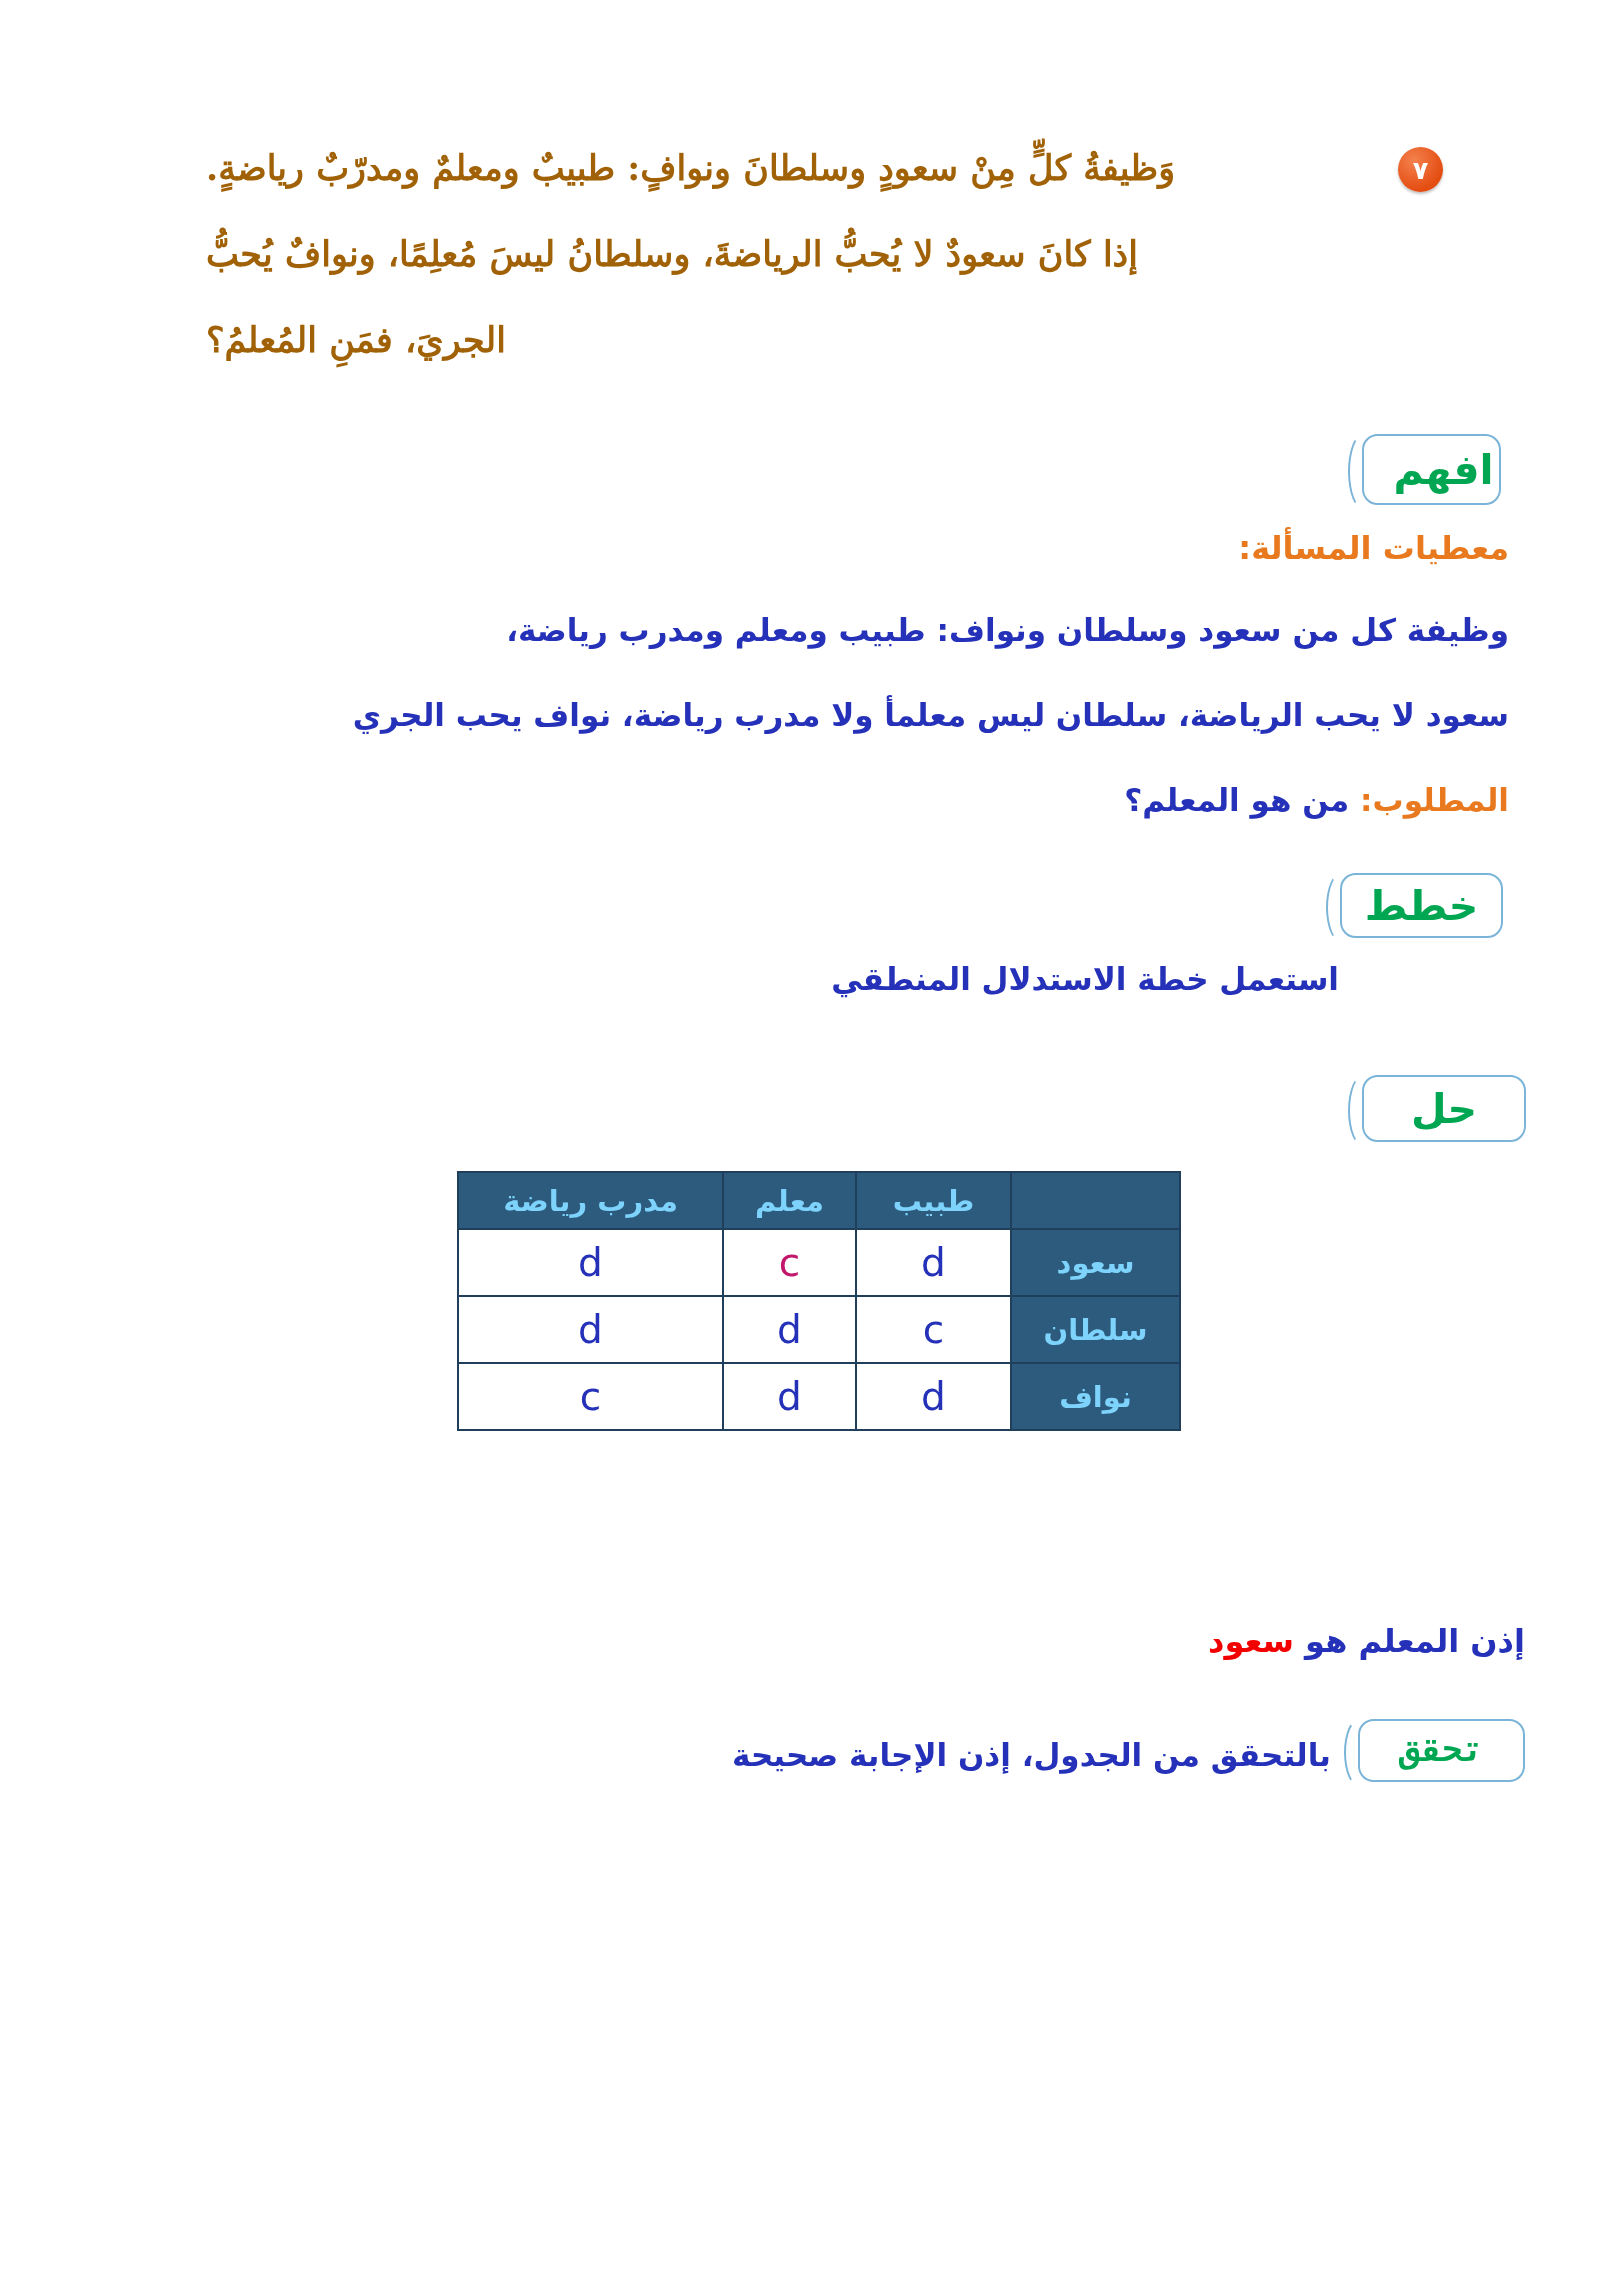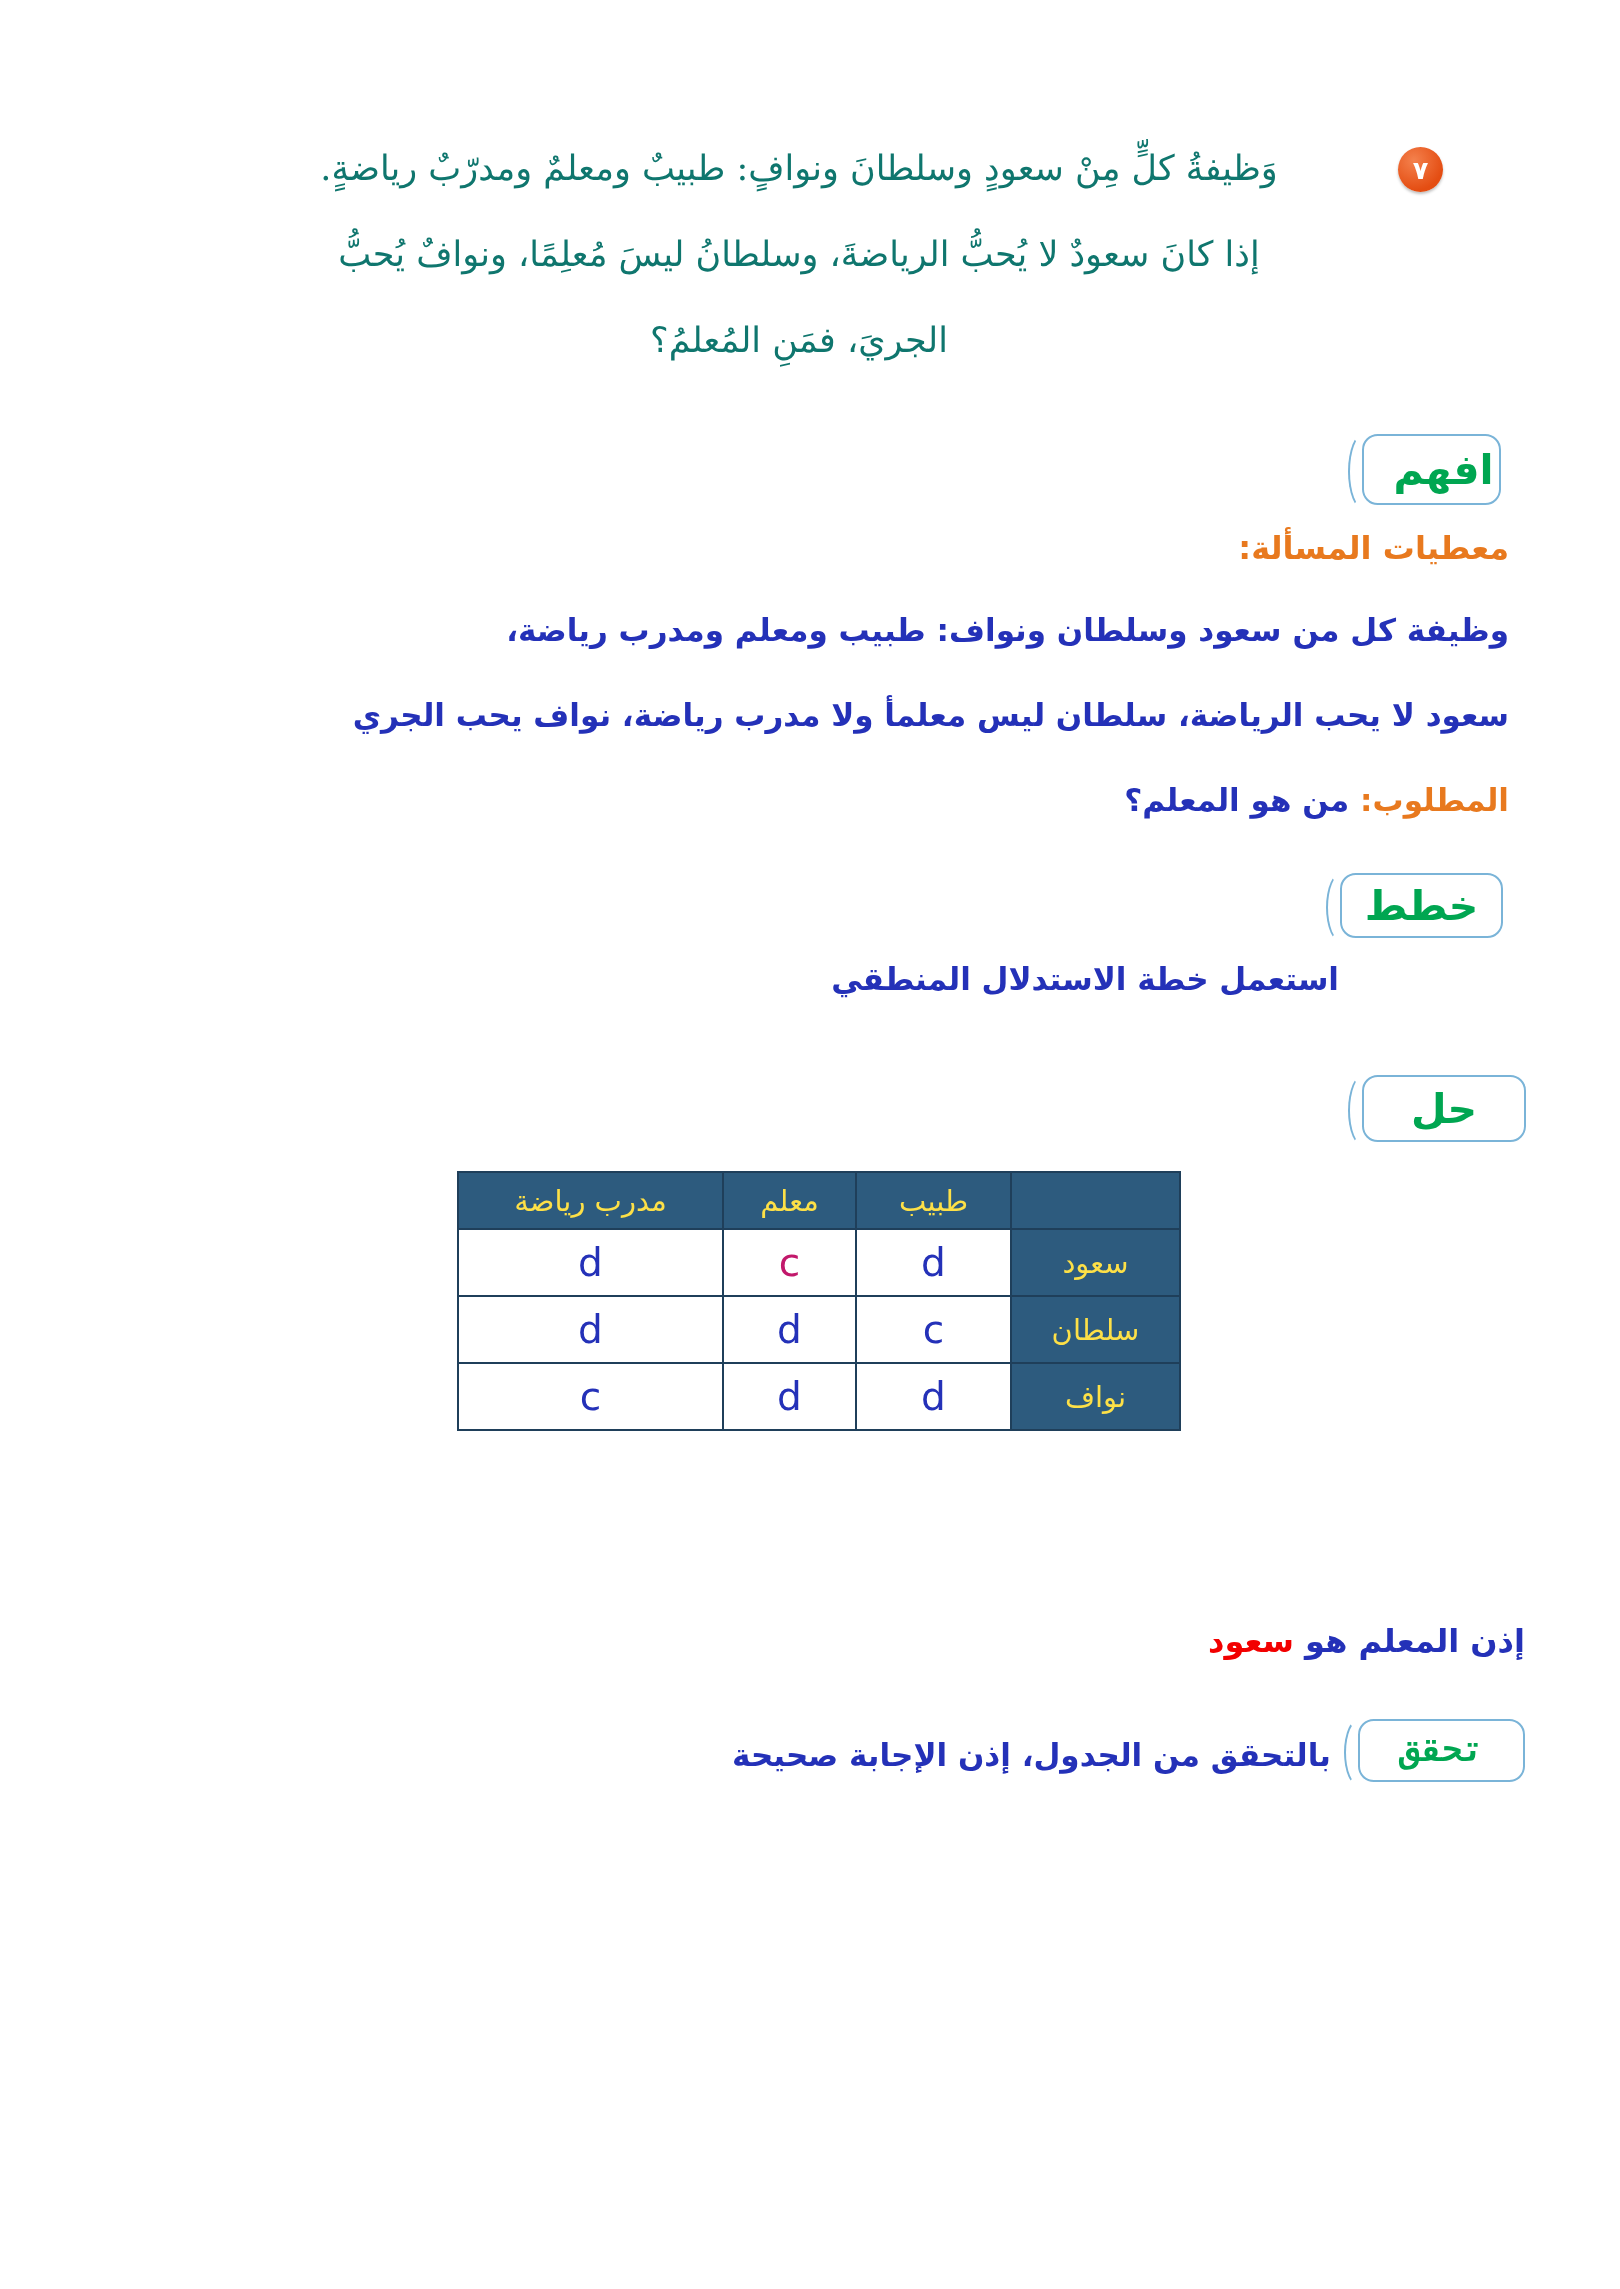--- a/index.html
+++ b/index.html
@@ -33,25 +33,26 @@
     box-shadow: 0 2px 2.9px rgba(0,0,0,.25);
   }
 
   
   .problem {
     position: absolute;
     top: 125px;
     right: 228px;
     width: 1186px;
     direction: rtl;
-    text-align: center;
-    color: #0f766e;
+    text-align: left;
+    color: #a16207;
     font-size: 35px;
     line-height: 86px;
     font-family: "DejaVu Serif", "Liberation Serif", serif;
+    font-weight: bold;
   }
 
   
   .tab {
     position: absolute;
     background: #ffffff;
     border: 2.9px solid #7ab4d8;
     border-radius: 15.7px;
     display: flex;
     align-items: center;
@@ -104,22 +105,22 @@
     border-collapse: collapse;
     table-layout: fixed;
   }
   .logic-table th, .logic-table td {
     border: 2px solid #1f3f5a;
     text-align: center;
     vertical-align: middle;
   }
   .logic-table .dark {
     background: #2d5b7e;
-    color: #fde047;
-    font-weight: normal;
+    color: #7dd3fc;
+    font-weight: bold;
     font-size: 29px;
   }
   .logic-table thead th { height: 57px; }
   .logic-table tbody th, .logic-table tbody td { height: 67px; }
   .logic-table td {
     background: #ffffff;
     font-size: 39px;
     font-weight: normal;
   }
   .col-name   { width: 169px; }

